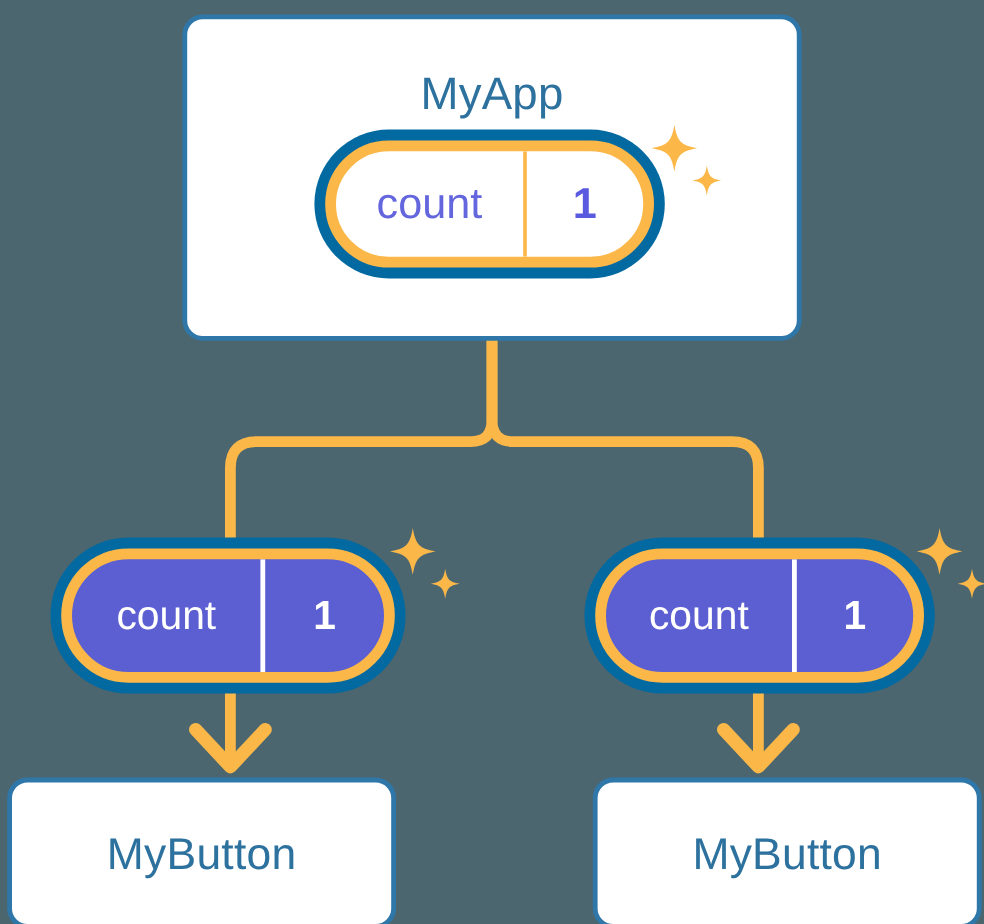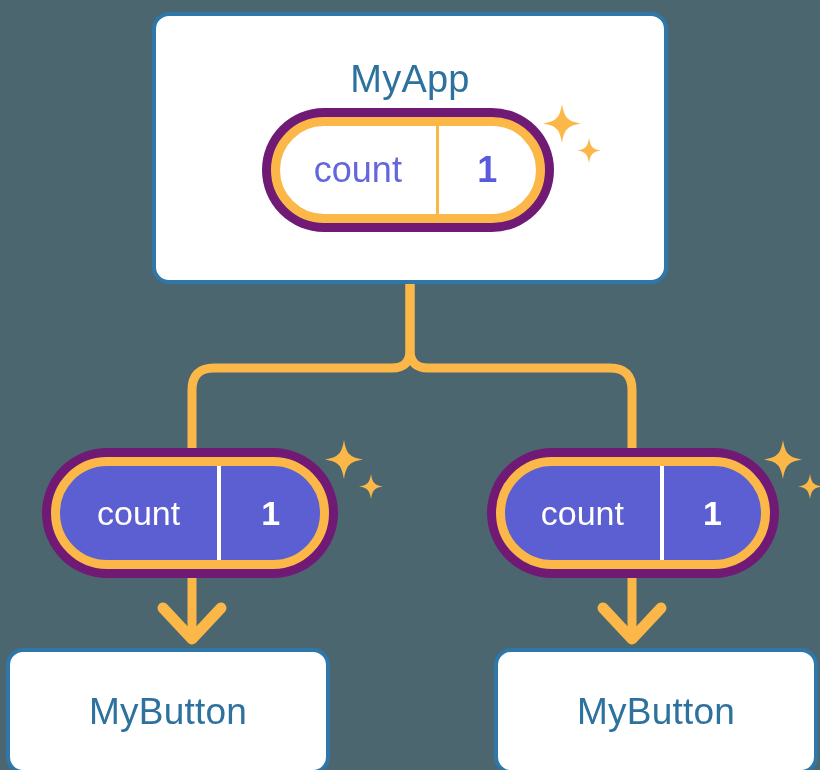--- a/index.html
+++ b/index.html
@@ -74,21 +74,21 @@
     top: 39px;
     font-size: 37px;
     text-align: center;
   }
 
   
   .pill {
     position: absolute;
     box-sizing: border-box;
     border-radius: 999px;
-    background: #701a75;            
+    background: #0369a1;            
     padding: 9px;
     display: flex;
   }
   .pill-ring {
     flex: 1 1 auto;
     box-sizing: border-box;
     border-radius: 999px;
     border: 9px solid #fbb848;      
     display: flex;
     align-items: stretch;

